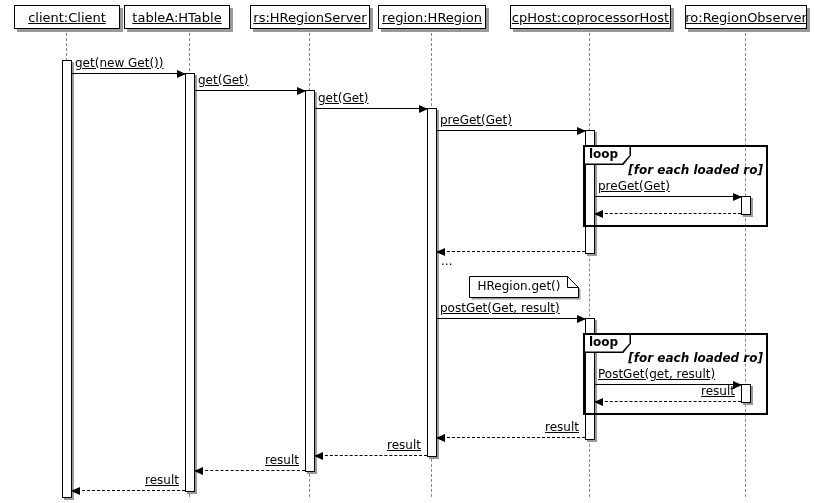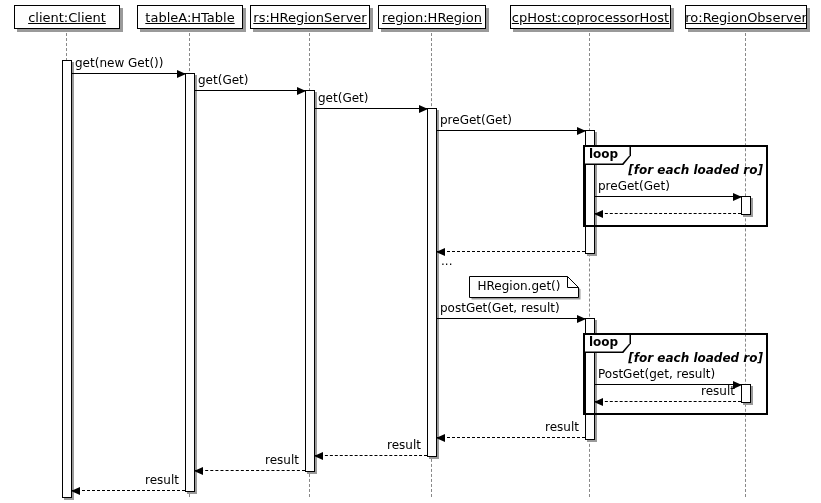--- a/index.html
+++ b/index.html
@@ -64,21 +64,21 @@
   }
   .msg .head-left {
     position: absolute; left: -1px; top: -3px;
     width: 0; height: 0;
     border-top: 4px solid transparent;
     border-bottom: 4px solid transparent;
     border-right: 9px solid #000;
   }
   .msg .lbl {
     position: absolute; bottom: 3px;
-    white-space: nowrap; font-size: 12px;
+    white-space: nowrap; font-size: 12px; text-decoration: underline;
   }
   .msg.ltr .lbl { left: 3px; }
   .msg.rtl .lbl { right: 6px; }
   
   .fragment {
     position: absolute;
     border: 2px solid #000;
     box-sizing: border-box;
     background: transparent;
     padding-left: 8px;
@@ -117,21 +117,21 @@
   <div class="lifeline" style="left:66px"></div>
   <div class="lifeline" style="left:189px"></div>
   <div class="lifeline" style="left:309px"></div>
   <div class="lifeline" style="left:431px"></div>
   <div class="lifeline" style="left:589px"></div>
   <div class="lifeline" style="left:745px"></div>
 
   <div class="participant" style="left:14px;width:106px">
     <span>client:Client</span>
   </div>
-  <div class="participant" style="left:137px;width:106px">
+  <div class="participant" style="left:124px;width:106px">
     <span>tableA:HTable</span>
   </div>
   <div class="participant" style="left:250px;width:120px">
     <span>rs:HRegionServer</span>
   </div>
   <div class="participant" style="left:378px;width:108px">
     <span>region:HRegion</span>
   </div>
   <div class="participant" style="left:510px;width:161px">
     <span>cpHost:coprocessorHost</span>

